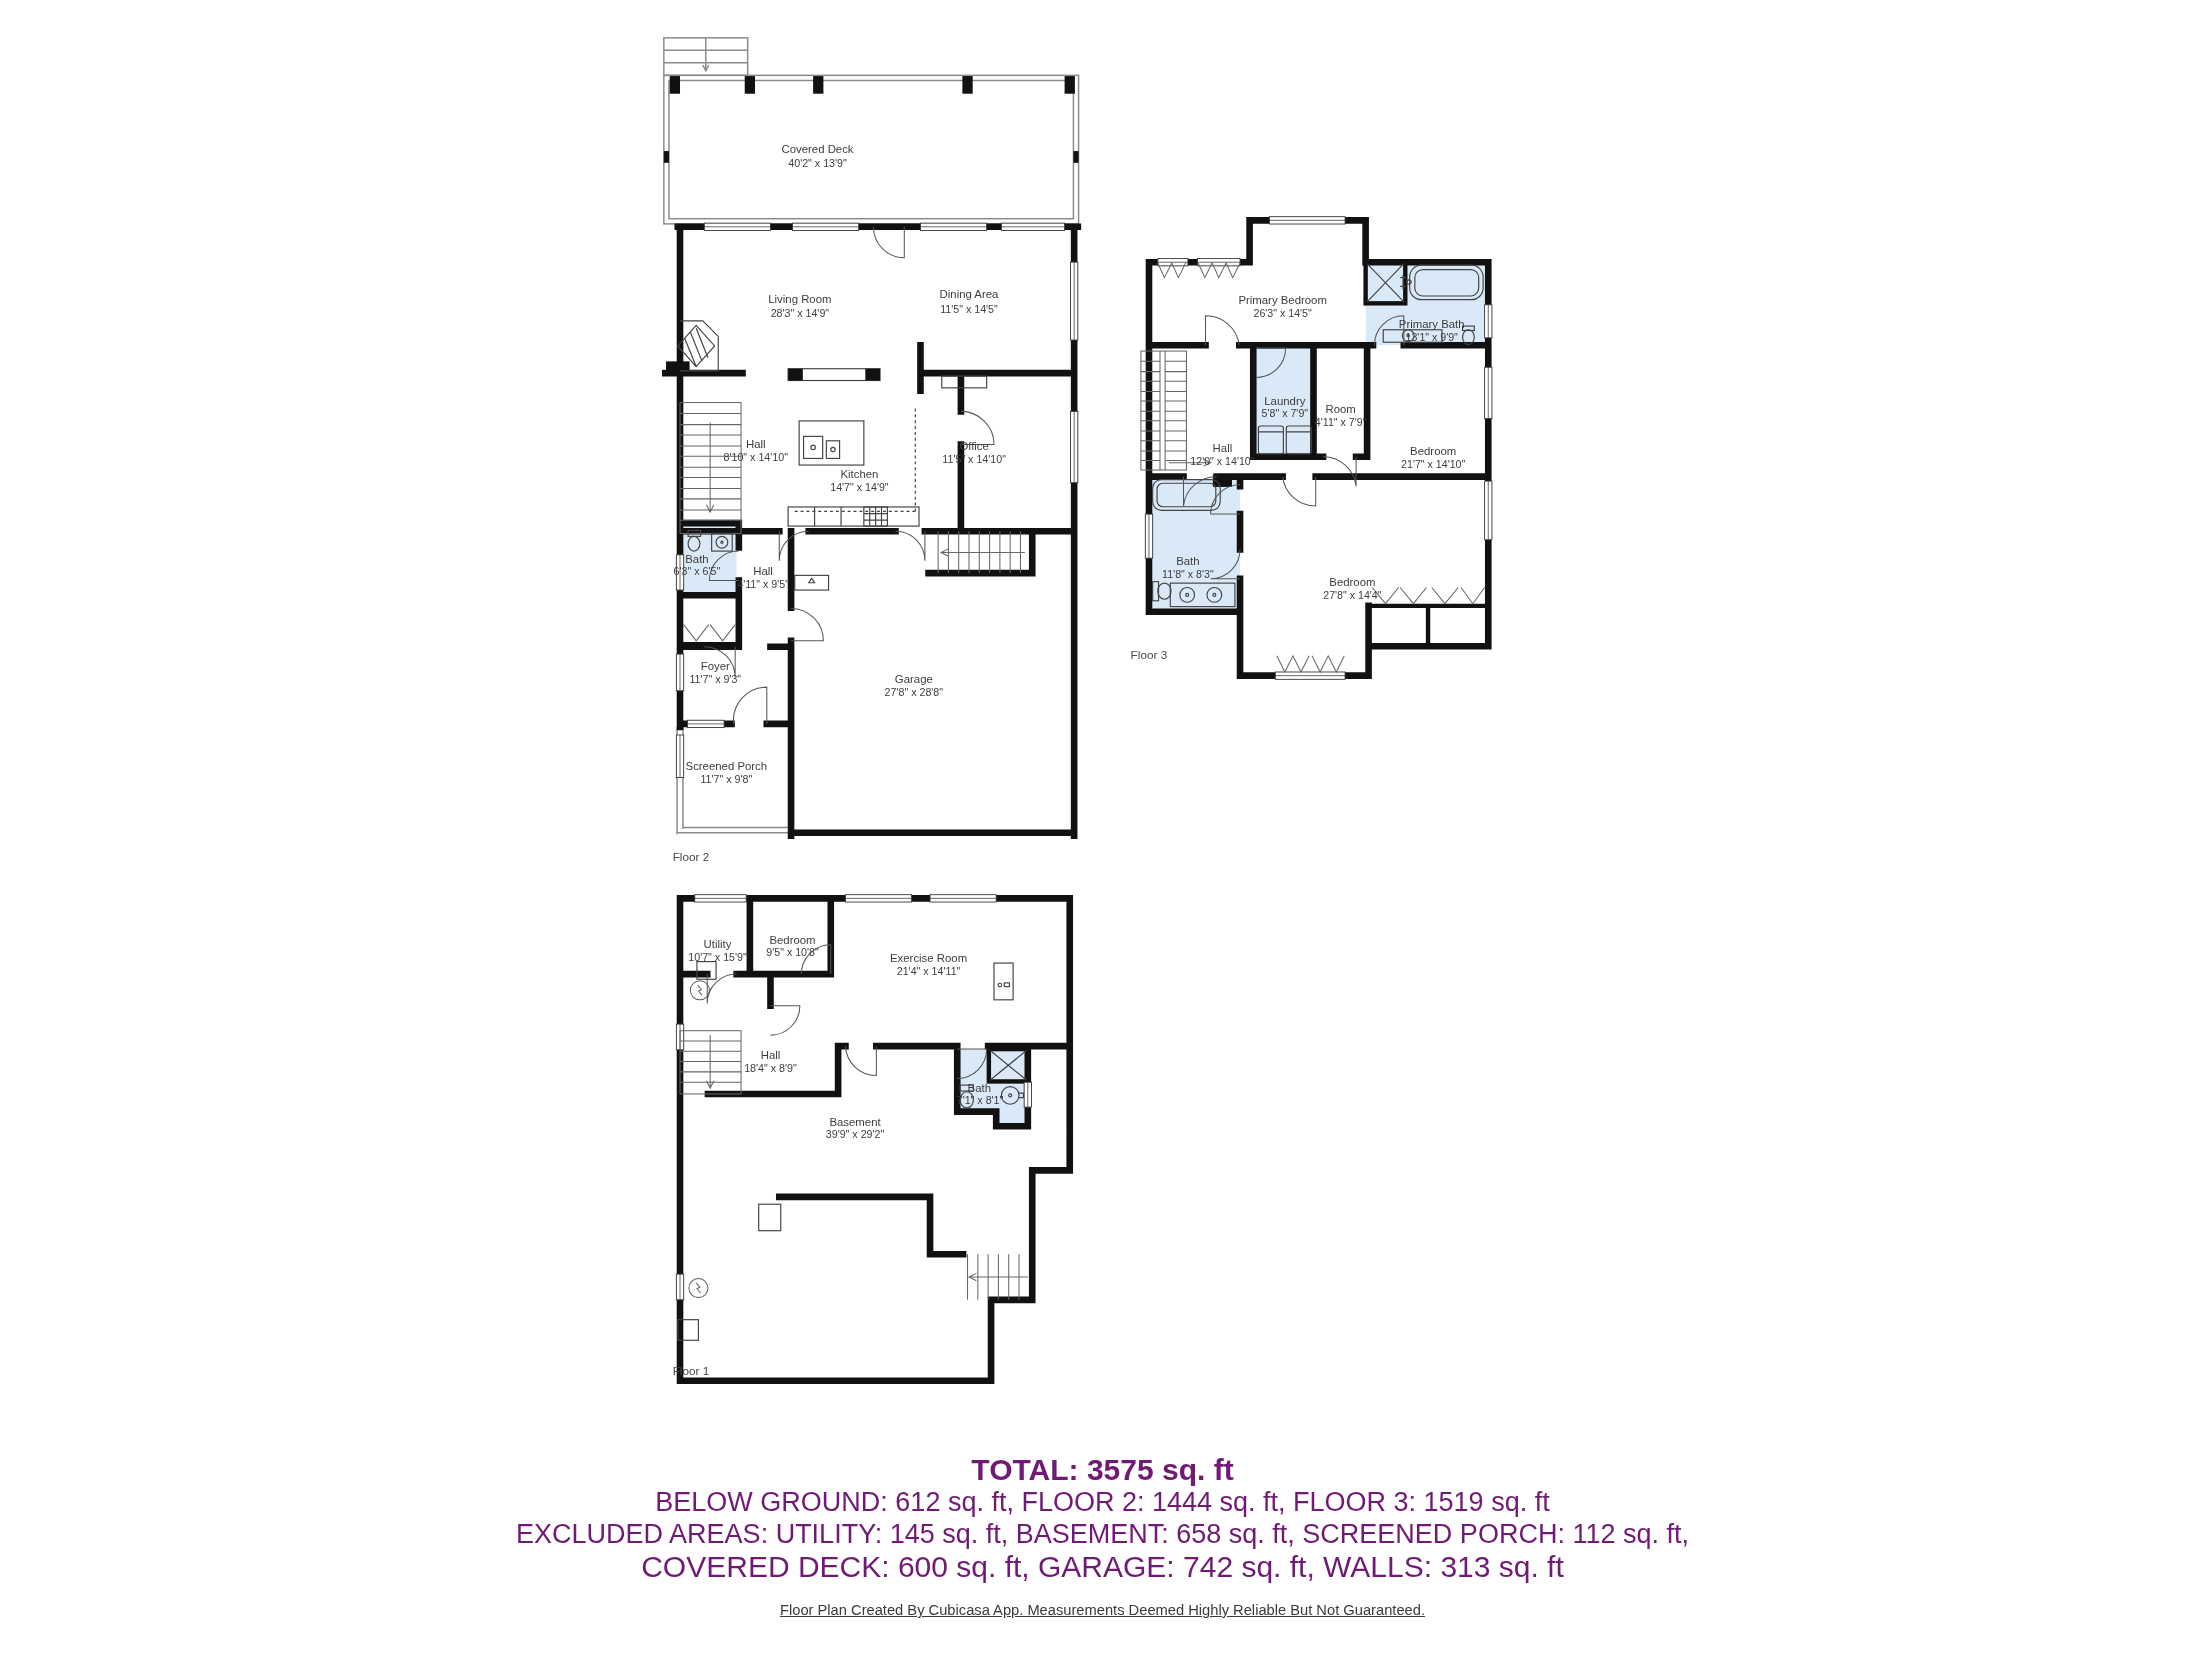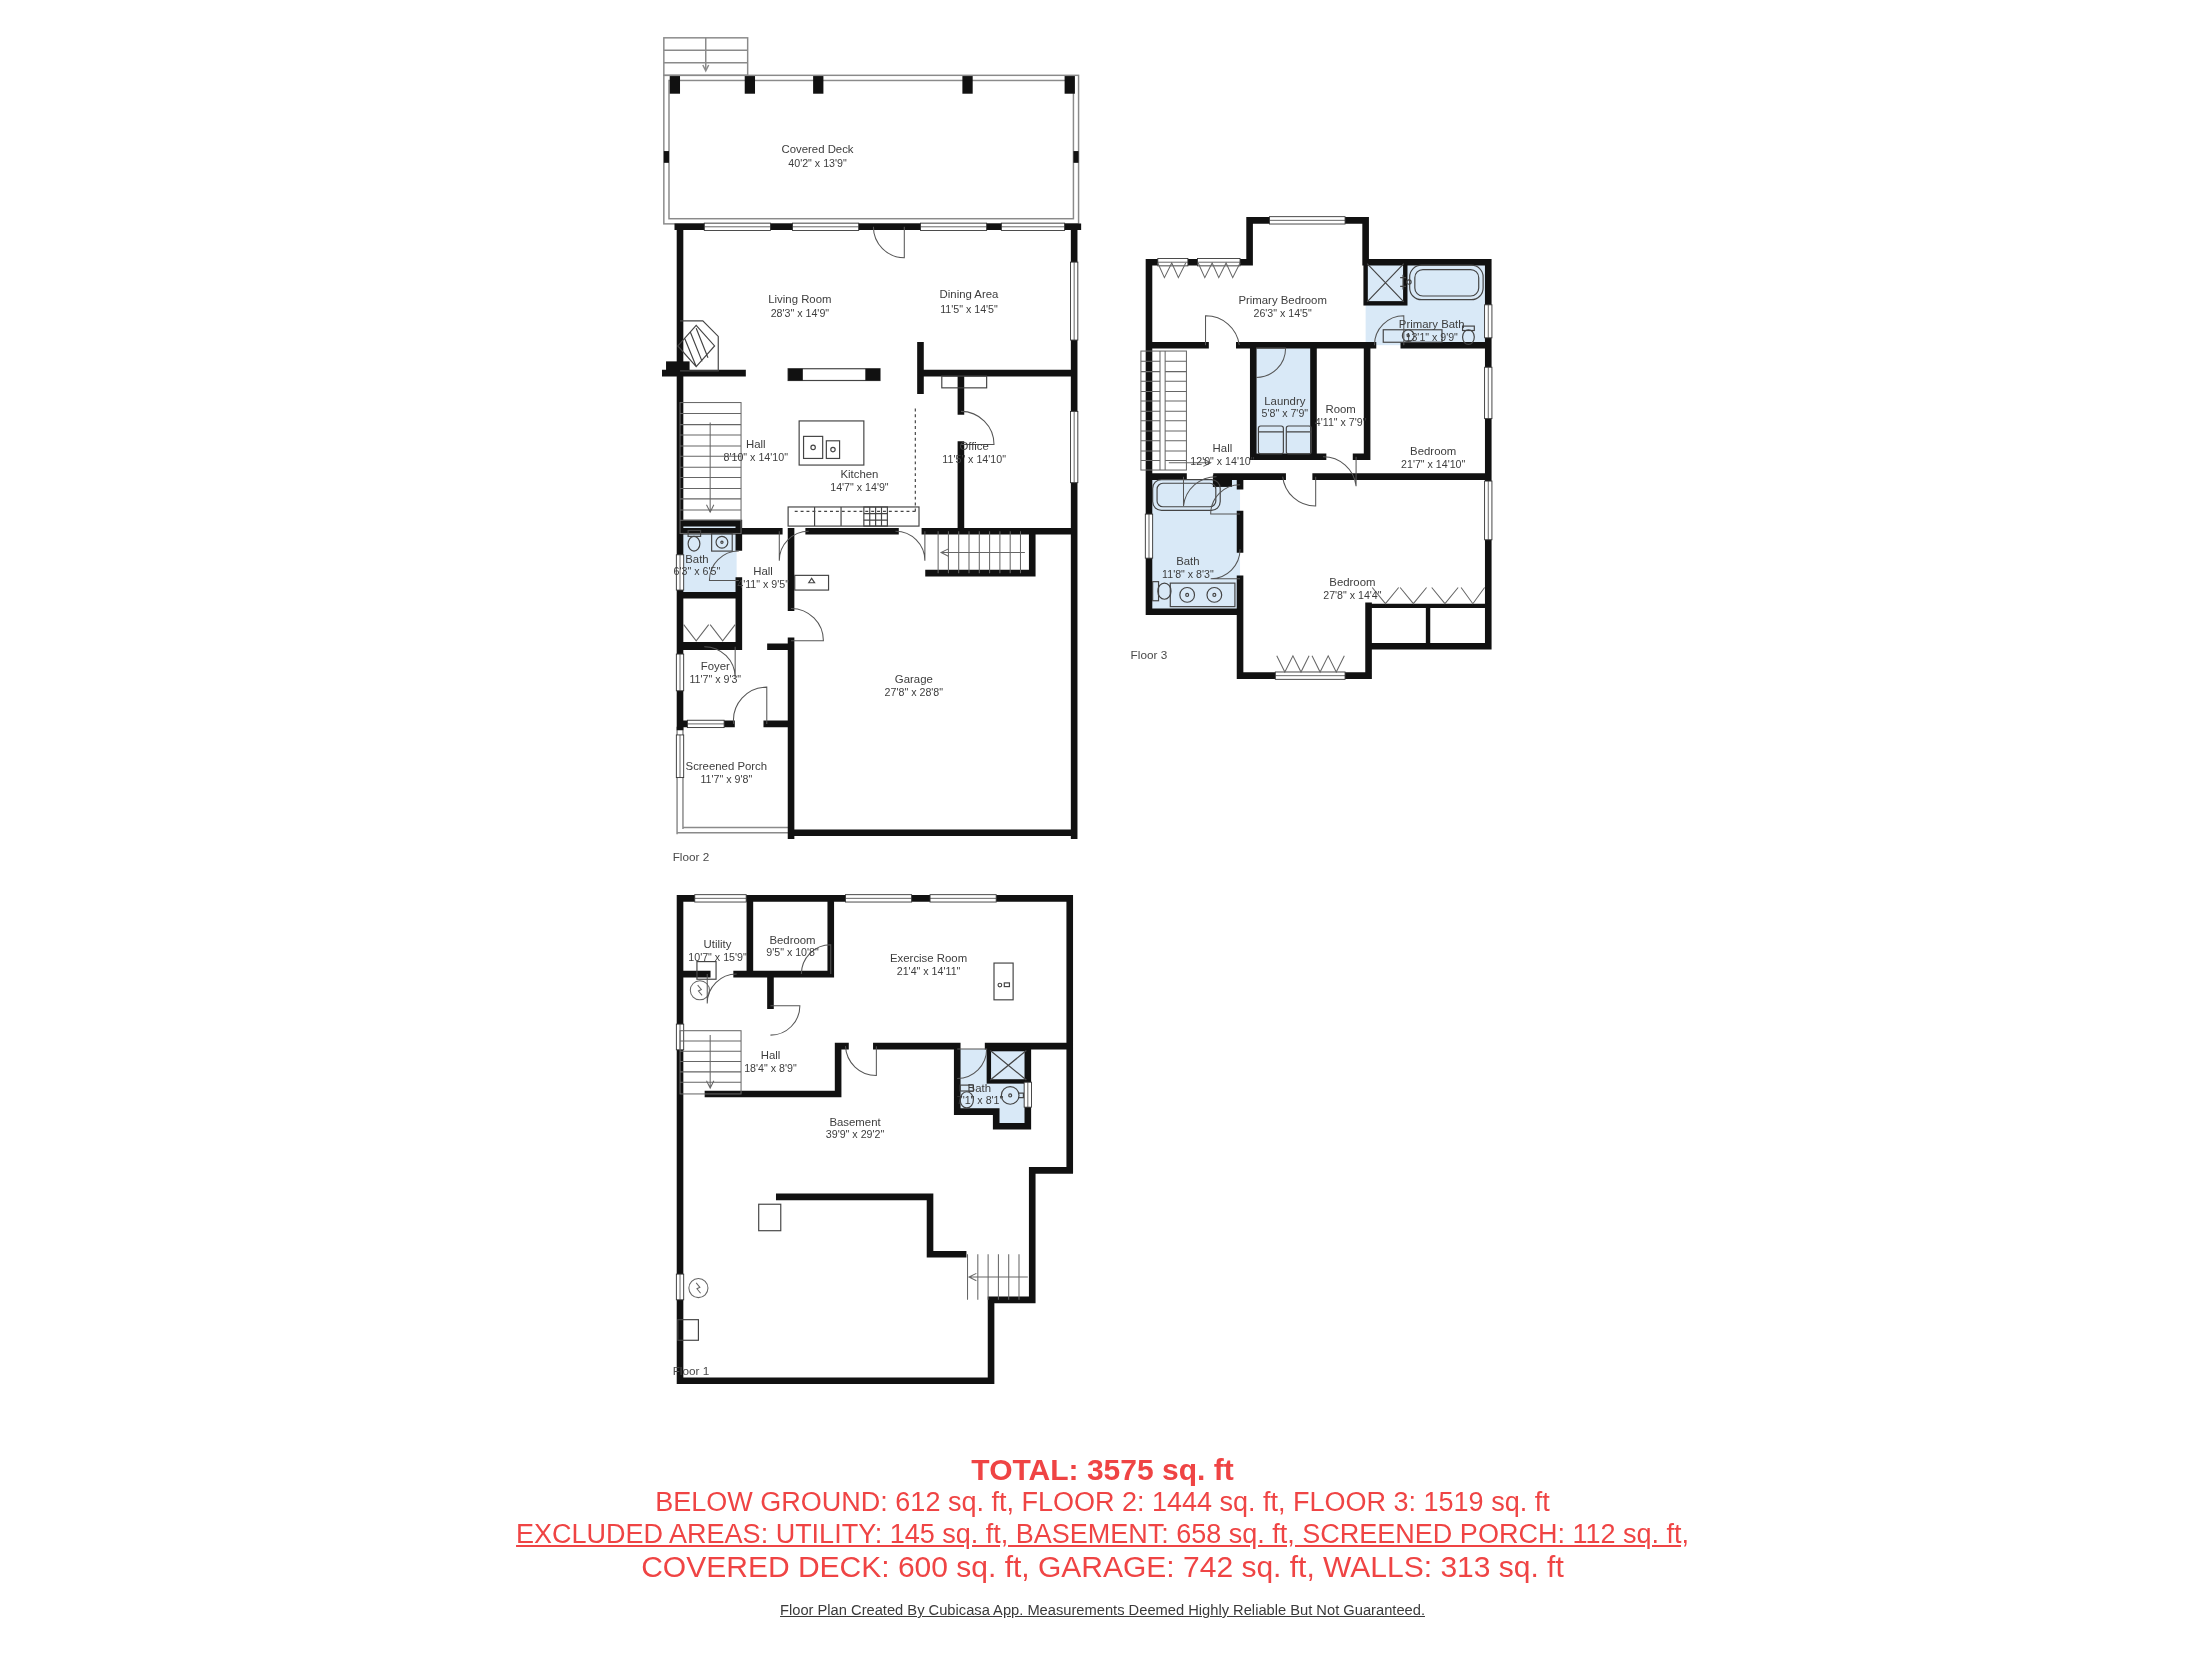--- a/index.html
+++ b/index.html
@@ -13,24 +13,24 @@
   .walls{stroke:#111;stroke-width:9;fill:none;stroke-linecap:square;}
   .walls6{stroke:#111;stroke-width:6;fill:none;stroke-linecap:square;}
   .thin{stroke:#444;stroke-width:1.6;fill:none;}
   .thin2{stroke:#666;stroke-width:1.4;fill:none;}
   .deckline{stroke:#8a8a8a;stroke-width:2;fill:none;}
   .bath{fill:#d9e9f7;}
   .winr{fill:#ffffff;stroke:#333;stroke-width:1.2;}
   .winl{stroke:#333;stroke-width:1;}
   .door{stroke:#555;stroke-width:1.4;fill:none;}
   .blk{fill:#111;}
-  .summary{position:absolute;left:0;width:2205px;text-align:center;color:#ef4444;}
+  .summary{position:absolute;left:0;width:2205px;text-align:center;color:#701a75;}
   .s-total{top:1453px;font-size:30px;font-weight:bold;}
   .s-line1{top:1487px;font-size:27px;}
-  .s-line2{top:1519px;font-size:27px;text-decoration:underline;}
+  .s-line2{top:1519px;font-size:27px;}
   .s-line3{top:1550px;font-size:30px;}
   .s-disc{top:1602px;font-size:14.7px;color:#3a3a3a;text-decoration:underline;}
 </style>
 </head>
 <body>
 
 <svg class="plan" style="left:660px;top:29px;" width="443" height="853" viewBox="898 40 602 1160">
 
   <g>
     <rect class="bath" x="927" y="714" width="75" height="94"></rect>

